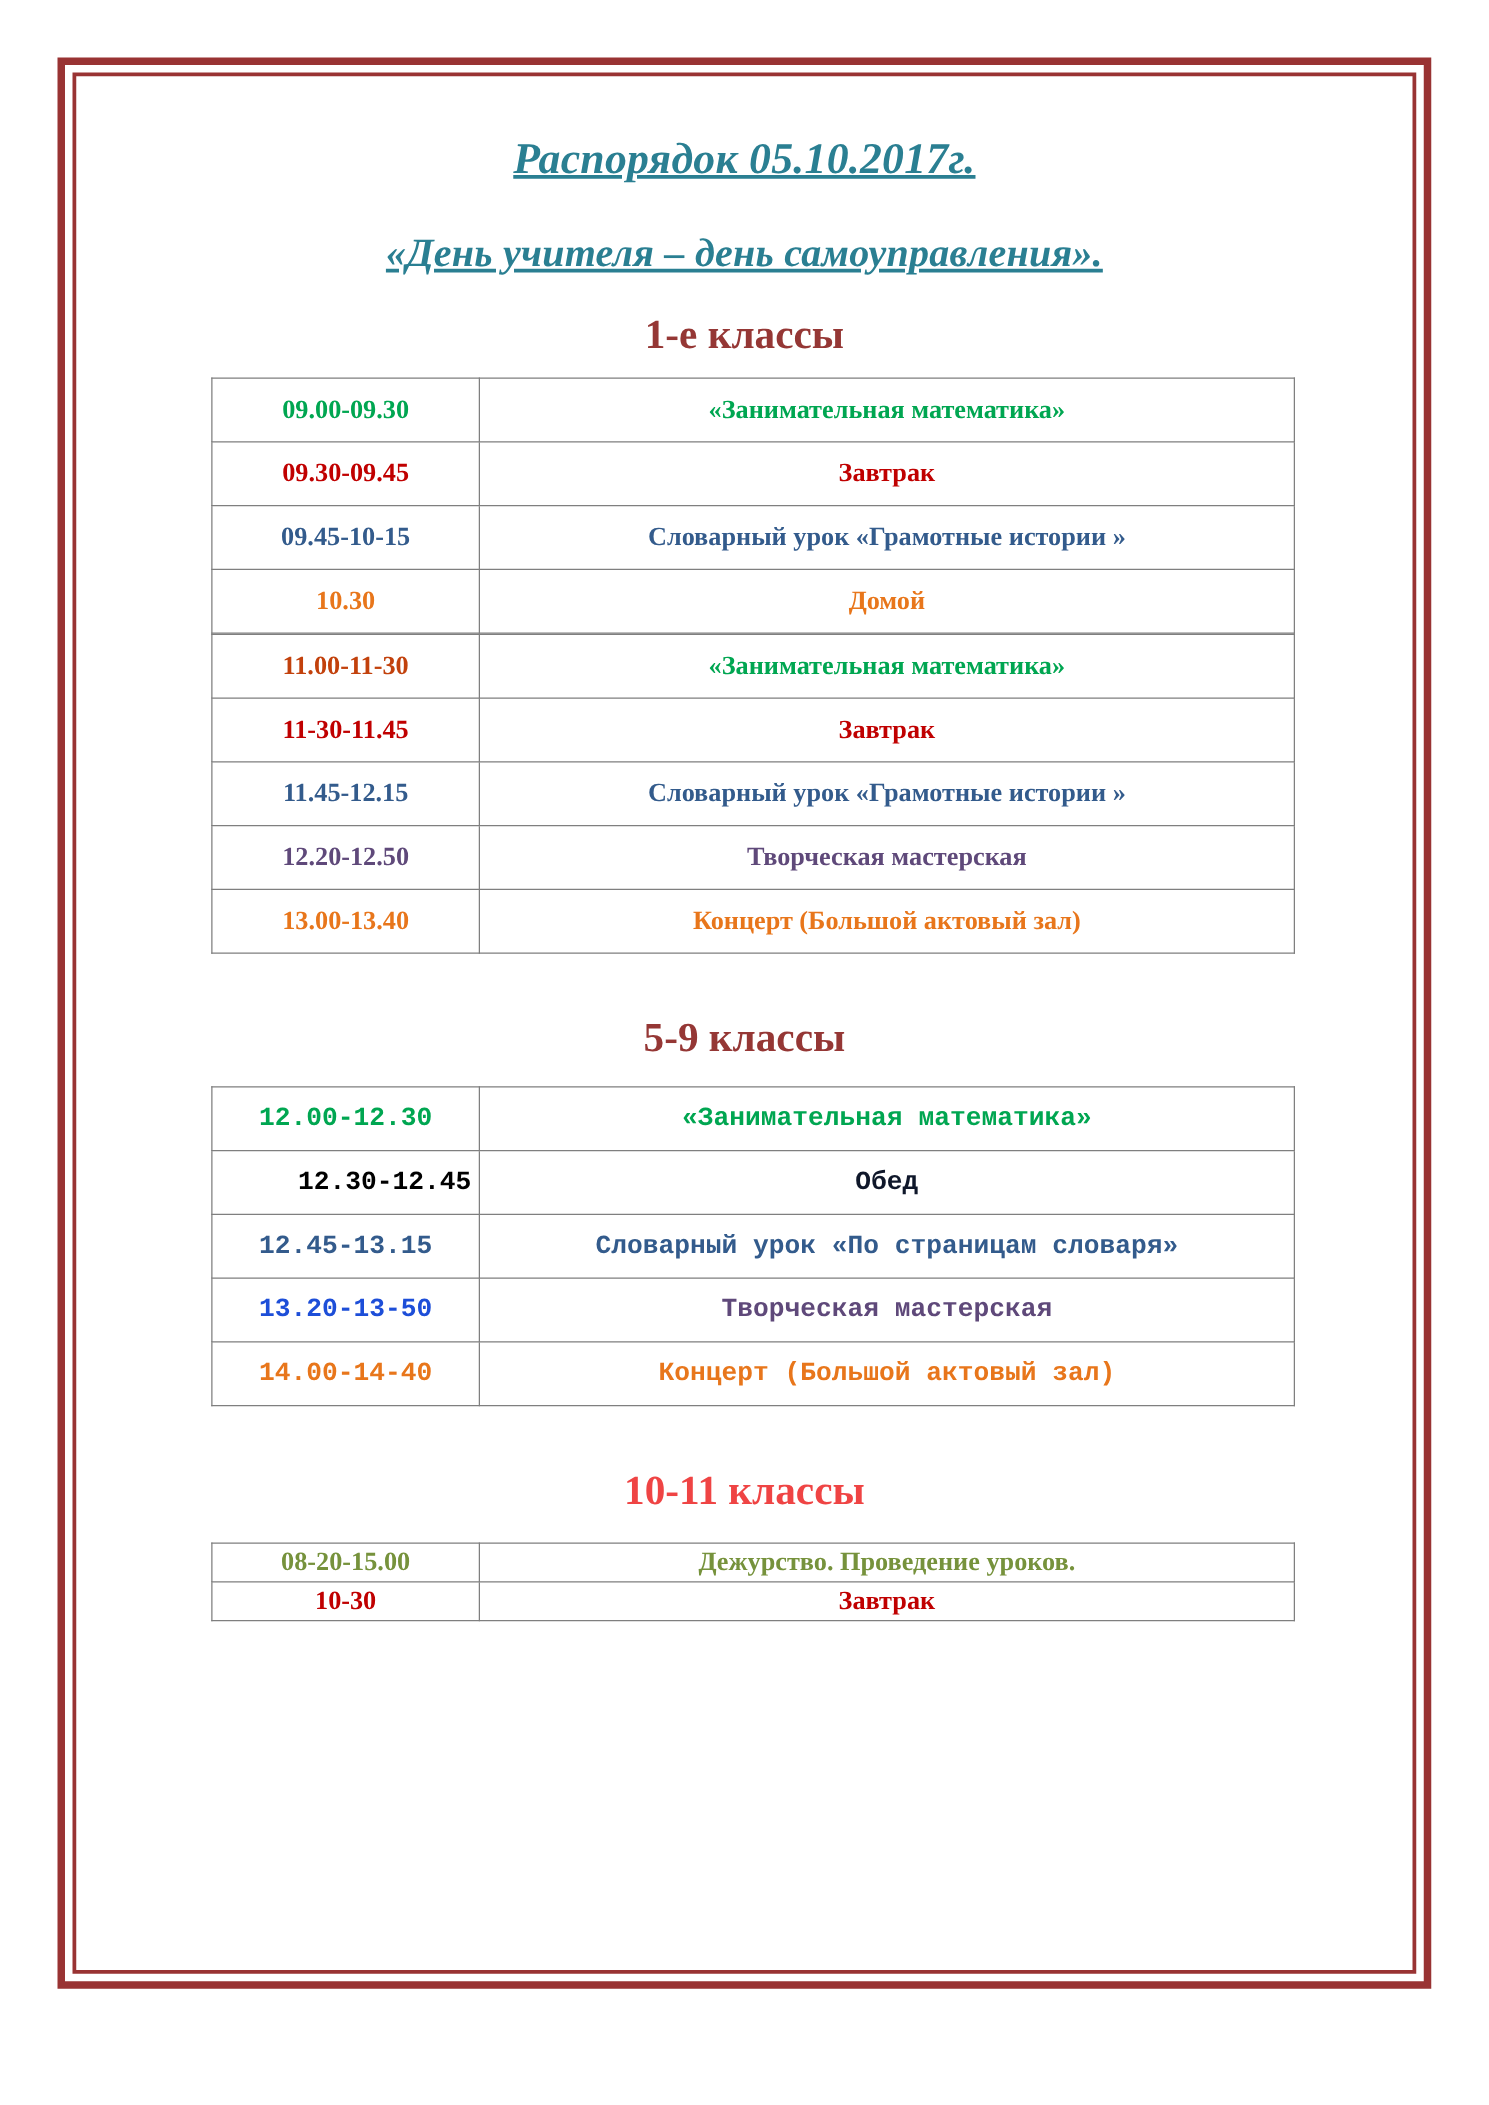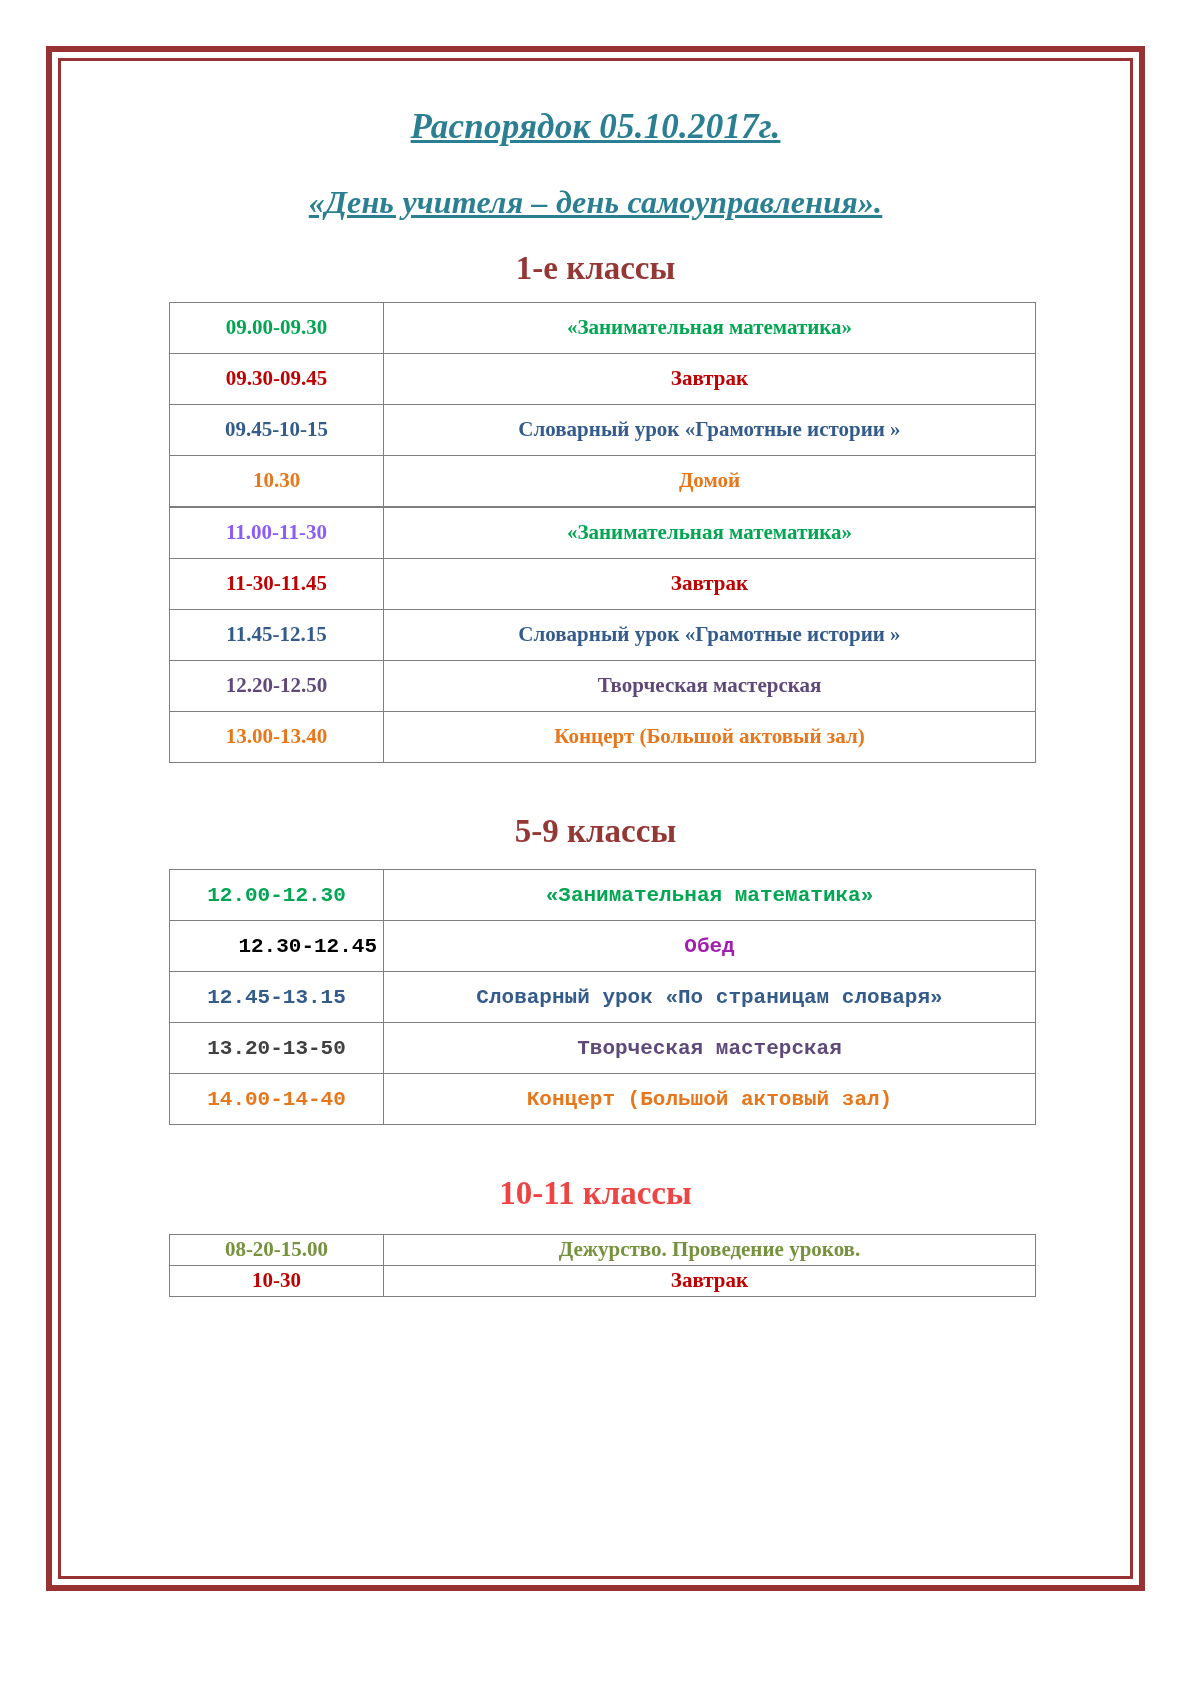--- a/index.html
+++ b/index.html
@@ -162,21 +162,21 @@
   </table>
 
   <table class="schedule-table tall" style="border-color: rgb(127, 127, 127);">
     <colgroup>
         <col class="c-time">
         <col class="c-act">
       </colgroup>
     <tbody>
         <tr>
           <td style="border-color: rgb(127, 127, 127);">
-            <span class="cell-inner" style="color: #8b5cf6;">11.00-11-30</span>
+            <span class="cell-inner" style="color: #c2410c;">11.00-11-30</span>
           </td>
           <td style="border-color: rgb(127, 127, 127);">
             <span class="cell-inner" style="color: rgb(0, 166, 81);">«Занимательная математика»</span>
           </td>
         </tr>
         <tr>
           <td style="border-color: rgb(127, 127, 127);">
             <span class="cell-inner" style="color: rgb(192, 0, 0);">11-30-11.45</span>
           </td>
           <td style="border-color: rgb(127, 127, 127);">
@@ -223,34 +223,34 @@
           </td>
           <td style="border-color: rgb(127, 127, 127);">
             <span class="cell-inner" style="color: rgb(0, 166, 81);">«Занимательная математика»</span>
           </td>
         </tr>
         <tr>
           <td style="border-color: rgb(127, 127, 127);">
             <span class="cell-inner" style="color: rgb(0, 0, 0); text-align: right;">12.30-12.45</span>
           </td>
           <td style="border-color: rgb(127, 127, 127);">
-            <span class="cell-inner" style="color: #a21caf;">Обед</span>
+            <span class="cell-inner" style="color: #0f172a;">Обед</span>
           </td>
         </tr>
         <tr>
           <td style="border-color: rgb(127, 127, 127);">
             <span class="cell-inner" style="color: rgb(51, 91, 140);">12.45-13.15</span>
           </td>
           <td style="border-color: rgb(127, 127, 127);">
             <span class="cell-inner" style="color: rgb(51, 91, 140);">Словарный урок «По страницам словаря»</span>
           </td>
         </tr>
         <tr>
           <td style="border-color: rgb(127, 127, 127);">
-            <span class="cell-inner" style="color: #404040;">13.20-13-50</span>
+            <span class="cell-inner" style="color: #1d4ed8;">13.20-13-50</span>
           </td>
           <td style="border-color: rgb(127, 127, 127);">
             <span class="cell-inner" style="color: rgb(95, 73, 122);">Творческая мастерская</span>
           </td>
         </tr>
         <tr>
           <td style="border-color: rgb(127, 127, 127);">
             <span class="cell-inner" style="color: rgb(232, 118, 27);">14.00-14-40</span>
           </td>
           <td style="border-color: rgb(127, 127, 127);">

